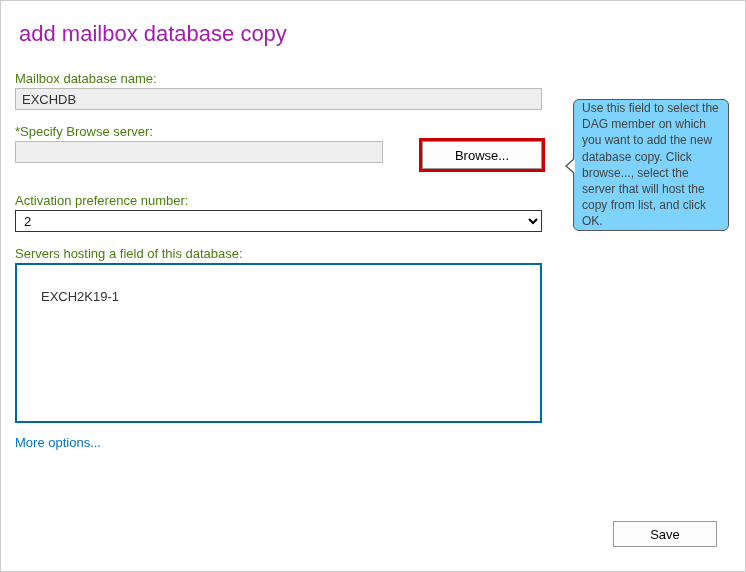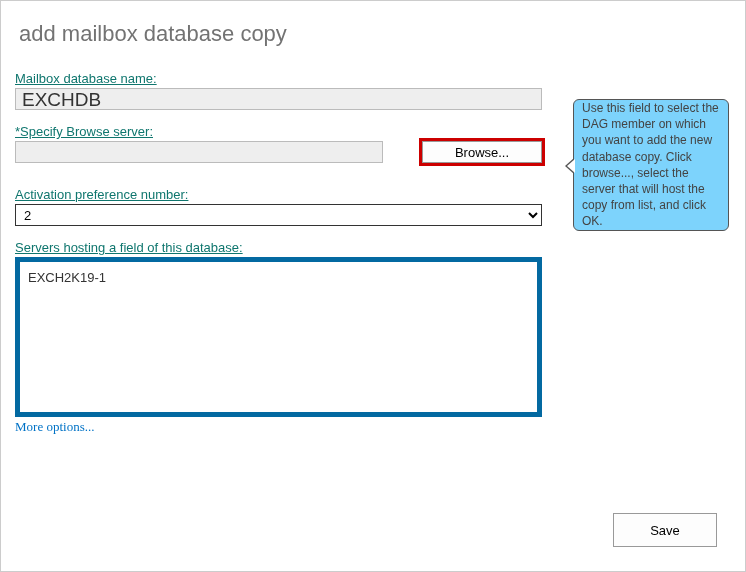--- a/index.html
+++ b/index.html
@@ -12,85 +12,83 @@
       border: 1px solid #ccc;
       font-size: 13px;
       color: #333;
     }
     .header {
       padding: 20px 18px 18px 18px;
     }
     .title {
       font-size: 22px;
       font-weight: 300;
-      color: #737373;
+      color: #a21caf;
     }
     .form-area {
       padding: 0 14px;
       width: 555px;
     }
     .field-block { margin-top: 6px; }
     .label {
-      color: #0f766e;
+      color: #4d7c0f;
       margin-bottom: 2px;
-      text-decoration: underline;
     }
     .readonly-text {
       width: 100%;
       background: #eee;
       border: 1px solid #bbb;
       padding: 2px 6px;
-      font-size: 19px;
+      font-size: 13px;
       height: 22px;
       line-height: 18px;
     }
     .row-inline { display: flex; gap: 0; }
     .text-input {
       flex: 1;
       background: #eee;
       border: 1px solid #bbb;
       padding: 2px 6px;
       font-size: 13px;
       height: 22px;
     }
     .browse-btn {
       width: 120px;
       background: #fdfdfd;
       border: 1px solid #999;
       outline: 3px solid #c00;
       font-size: 13px;
-      height: 22px;
+      height: 28px;
       cursor: pointer;
       margin-left: 39px;
     }
     .select {
       width: 100%;
       background: #fff;
       border: 1px solid #333;
       font-size: 13px;
       height: 22px;
       padding: 0 4px;
     }
     .servers-box {
       width: 100%;
       height: 160px;
-      border: 5px solid #0369a1;
-      padding: 8px;
+      border: 2px solid #0369a1;
+      padding: 24px;
       font-size: 13px;
       color: #333;
       background: #fff;
       margin-top: 2px;
     }
     .link {
       color: #0072c6;
       text-decoration: none;
       cursor: pointer;
       display: inline-block;
-      margin-top: 2px;
-      font-family: Liberation Serif, serif;
+      margin-top: 12px;
     }
     .callout {
       position: absolute;
       top: 98px;
       left: 572px;
       width: 156px;
       border: 1px solid #555;
       border-radius: 6px;
       padding: 0 8px;
       font-size: 12px;
@@ -120,21 +118,21 @@
     }
     .footer {
       position: absolute;
       bottom: 24px;
       right: 28px;
       display: flex;
       gap: 14px;
     }
     .footer-btn {
       width: 104px;
-      height: 34px;
+      height: 26px;
       background: #fdfdfd;
       border: 1px solid #999;
       font-size: 13px;
       cursor: pointer;
     }
   </style>
 </head>
 <body>
 
 <div class="header">

